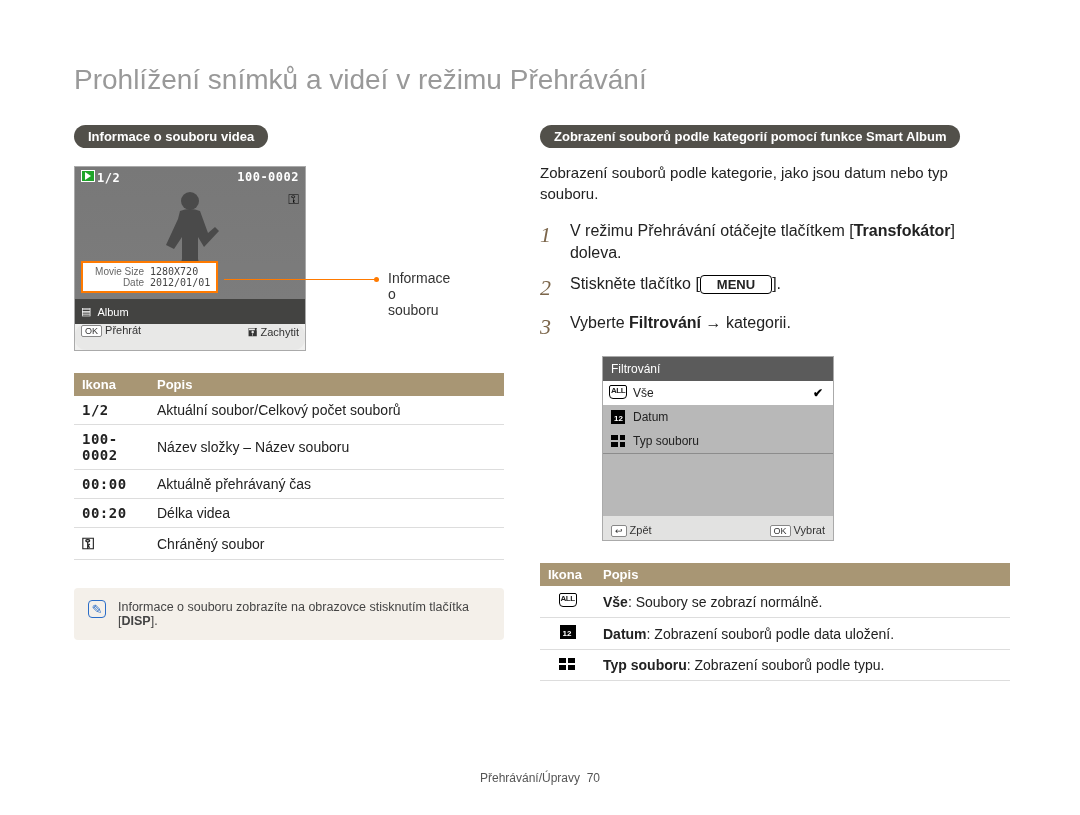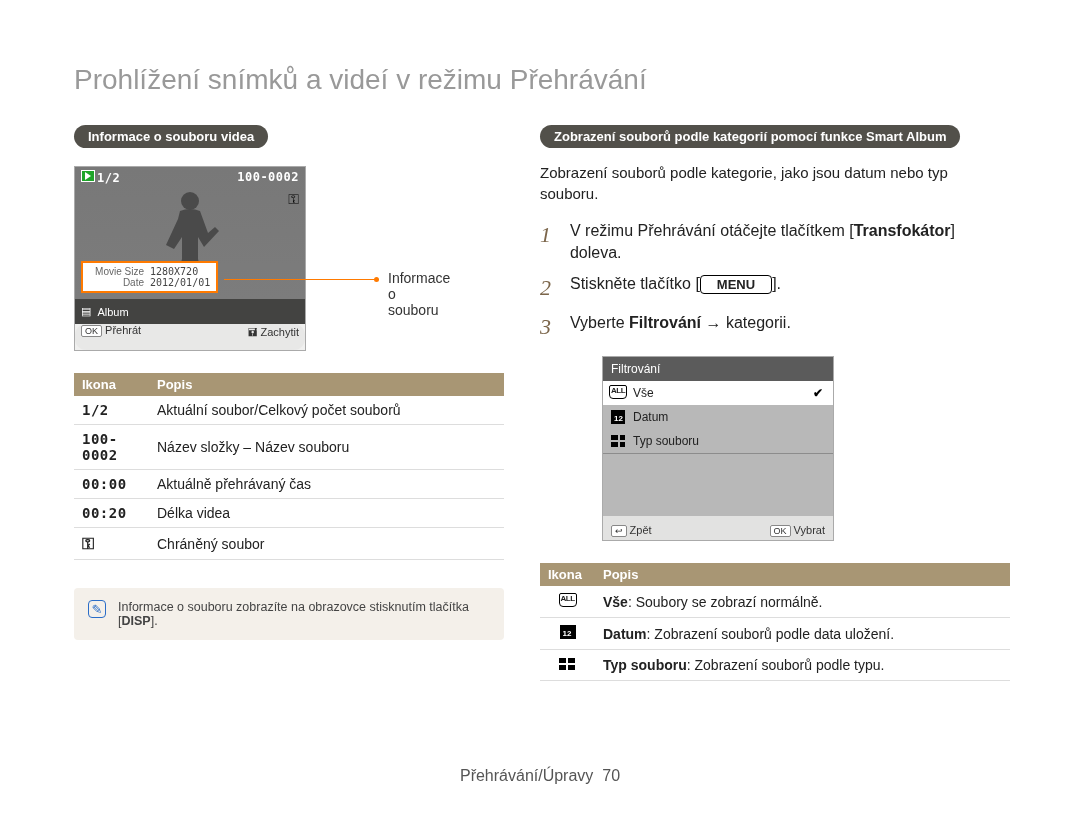--- a/index.html
+++ b/index.html
@@ -178,21 +178,21 @@
   .type-icon{
     display:inline-block; width:18px; height:12px;
     background:
       linear-gradient(#000,#000) 0 0/7px 5px no-repeat,
       linear-gradient(#000,#000) 0 7px/7px 5px no-repeat,
       linear-gradient(#000,#000) 9px 0/7px 5px no-repeat,
       linear-gradient(#000,#000) 9px 7px/7px 5px no-repeat;
   }
   .footer {
     position:absolute; bottom:30px; left:0; width:1080px;
-    text-align:center; font-size:16px; color:#555;
+    text-align:center; font-size:12px; color:#555;
   }
 </style>
 </head>
 <body>
 
 <div class="page-title">Prohlížení snímků a videí v režimu Přehrávání</div>
 
 <div class="left-col">
   <div class="pill">Informace o souboru videa</div>
 

